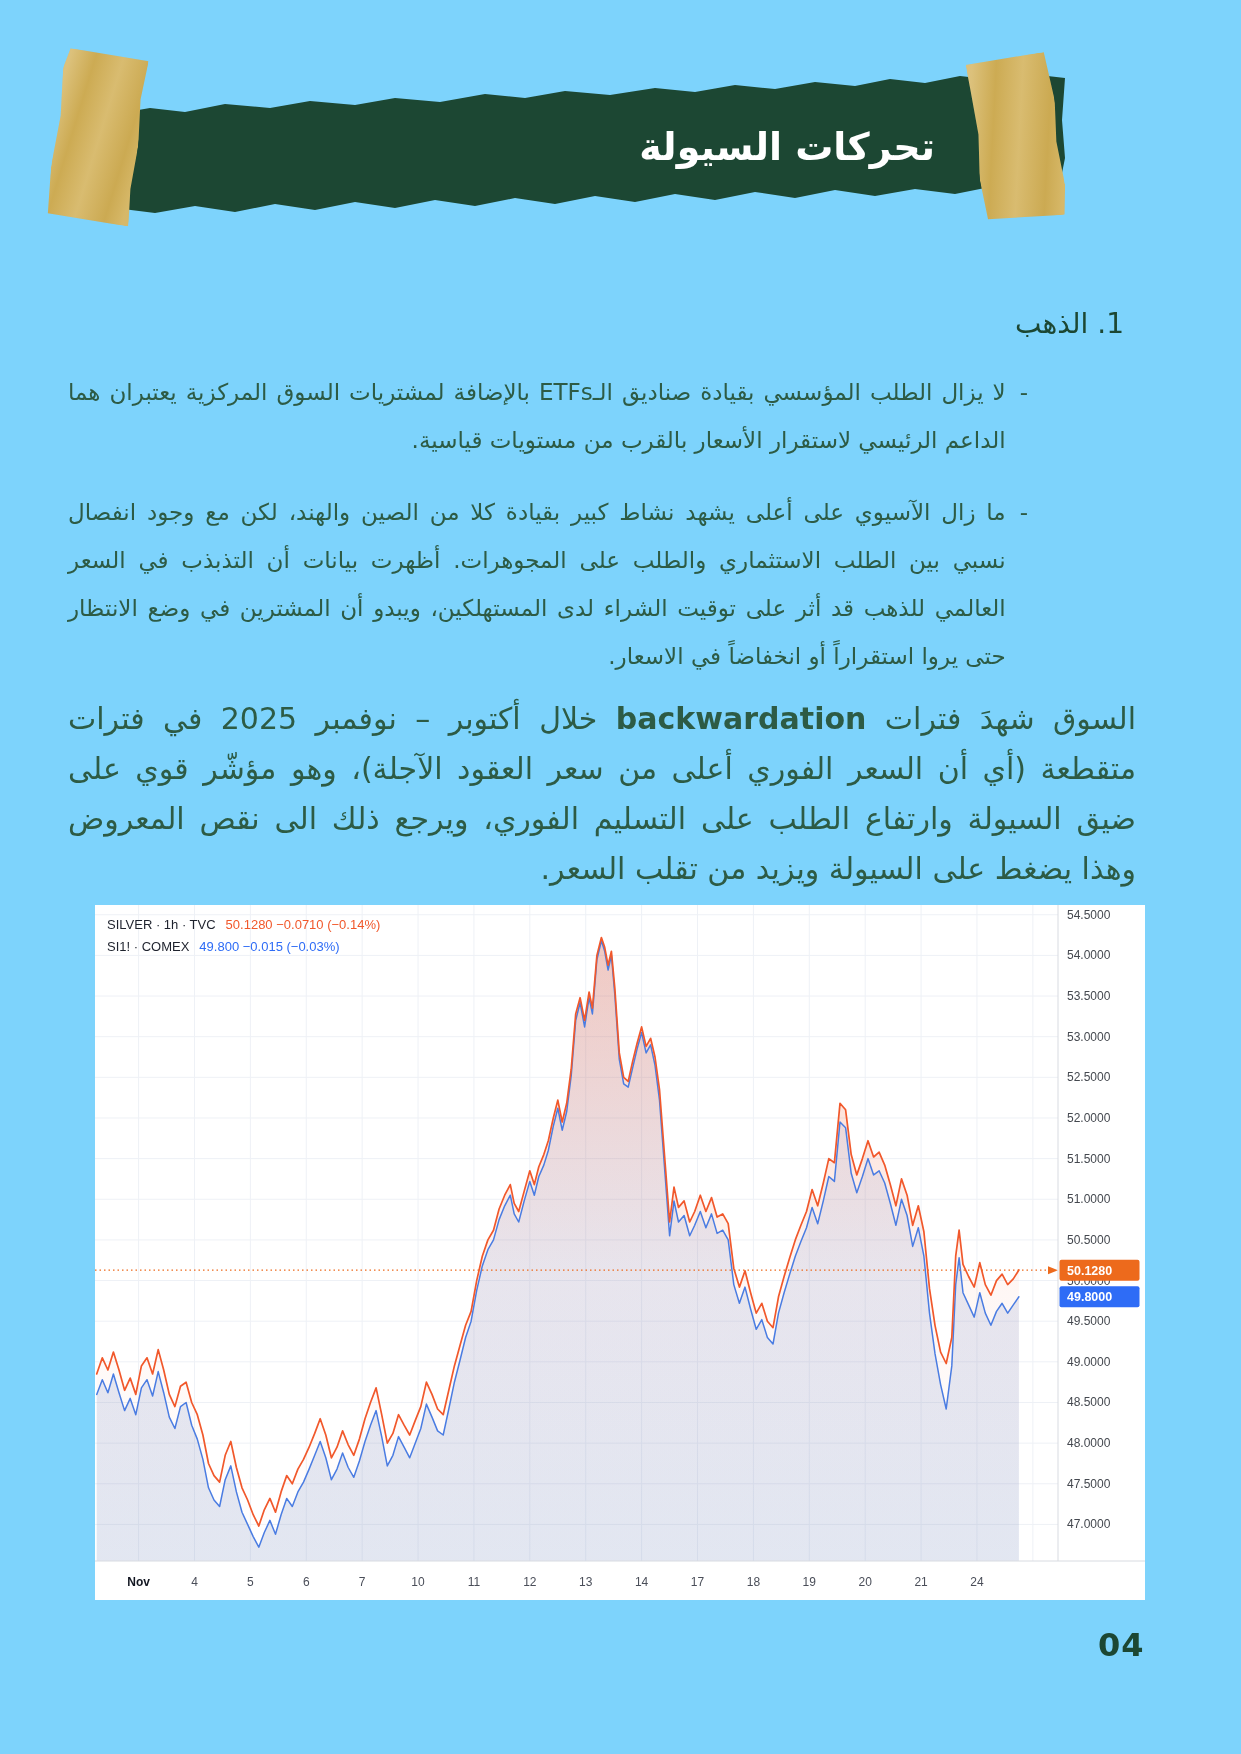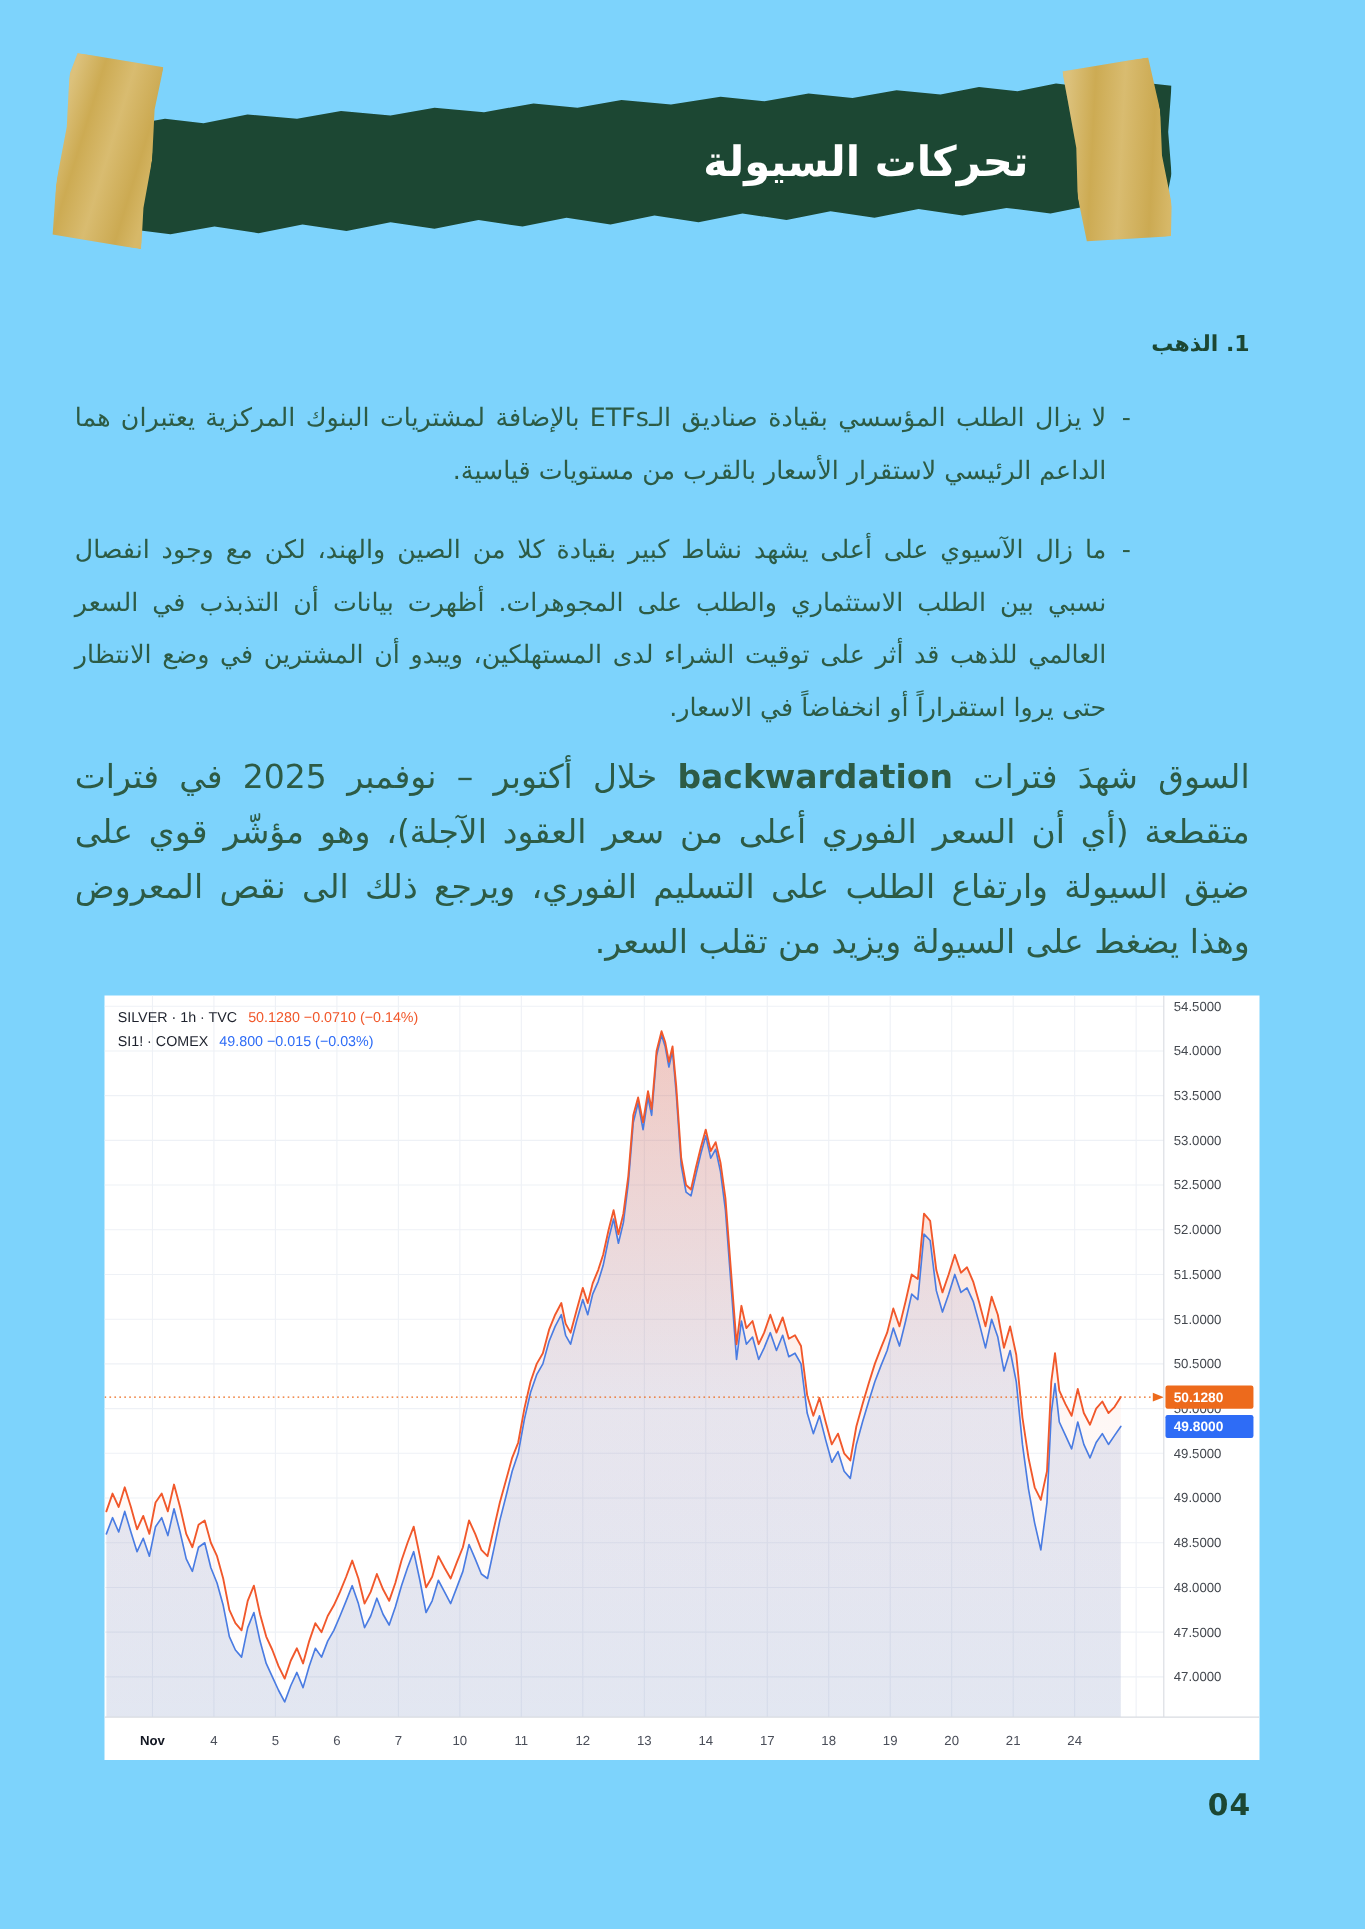--- a/index.html
+++ b/index.html
@@ -18,33 +18,33 @@
       rgba(255,255,255,0.15) 52%, rgba(120,90,20,0.07) 78%,
       rgba(255,255,255,0.10) 94%);
   }
   .tape-left  { left:0px;  top:-8px; width:84px; height:170px; transform:rotate(7deg);
     clip-path:polygon(6% 0,100% 2%,96% 25%,100% 52%,97% 78%,100% 100%,3% 98%,0 70%,4% 40%,0 12%); }
   .tape-right { right:6px; top:-4px; width:84px; height:164px; transform:rotate(-7deg);
     clip-path:polygon(0 2%,94% 0,100% 30%,96% 55%,100% 82%,95% 100%,4% 97%,0 72%,5% 45%,2% 18%); }
 
   
   .content { position:absolute; left:68px; top:292px; width:1068px; direction:rtl; color:#2d5b45; }
-  .sec-heading { font-size:20px; font-weight:bold; color:#1c4733; margin:0; line-height:40px; }
+  .sec-heading { font-size:28px; font-weight:normal; color:#1c4733; margin:12px; line-height:40px; }
   .bullet { display:flex; gap:14px; margin:24px 108px 0 0; font-size:23px; line-height:48px; }
   .bullet .dash { flex:none; }
   .bullet p { margin:0; flex:1; text-align:justify; }
   .silver-heading { margin-top:28px; }
   .silver-para { margin:14px 0 0 0; font-size:30px; line-height:50px; text-align:justify; }
   .silver-para b { font-weight:bold; }
 
   
   .chart-fig { position:absolute; left:95px; top:905px; width:1050px; height:695px; margin:0; background:#ffffff; }
 
   
-  .pagenum { position:absolute; left:1098px; top:1626px; font-size:27px; font-weight:bold;
+  .pagenum { position:absolute; left:1098px; top:1626px; font-size:32px; font-weight:bold;
              color:#1c4733; letter-spacing:1px; }
 </style>
 </head>
 <body>
 
 <div class="page">
 
   <header class="banner-wrap">
     <svg class="banner-svg" viewBox="0 0 1010 172">
       <polygon points="60,54 95,48 130,52 170,44 215,48 255,41 300,45 340,38 385,42 430,34 470,38 510,31 555,35 600,28 640,32 680,25 720,29 760,22 800,26 835,19 870,23 905,16 940,20 975,14 1010,18 1007,60 1010,98 1004,128 970,132 935,127 900,134 860,129 820,136 780,130 740,138 700,132 660,140 620,134 580,142 540,136 500,144 460,138 420,146 380,140 340,148 300,142 260,150 220,144 180,152 140,146 100,153 60,148 57,100" fill="#1c4733"></polygon>
@@ -52,21 +52,21 @@
     </svg>
     <div class="tape tape-left"></div>
     <div class="tape tape-right"></div>
   </header>
 
   <main class="content">
     <h2 class="sec-heading">1. الذهب</h2>
 
     <div class="bullet">
       <span class="dash">-</span>
-      <p>لا يزال الطلب المؤسسي بقيادة صناديق الـETFs بالإضافة لمشتريات البنوك المركزية يعتبران هما الداعم الرئيسي لاستقرار الأسعار بالقرب من مستويات قياسية.</p>
+      <p>لا يزال الطلب المؤسسي بقيادة صناديق الـETFs بالإضافة لمشتريات السوق المركزية يعتبران هما الداعم الرئيسي لاستقرار الأسعار بالقرب من مستويات قياسية.</p>
     </div>
 
     <div class="bullet">
       <span class="dash">-</span>
       <p>ما زال الآسيوي على أعلى يشهد نشاط كبير بقيادة كلا من الصين والهند، لكن مع وجود انفصال نسبي بين الطلب الاستثماري والطلب على المجوهرات. أظهرت بيانات أن التذبذب في السعر العالمي للذهب قد أثر على توقيت الشراء لدى المستهلكين، ويبدو أن المشترين في وضع الانتظار حتى يروا استقراراً أو انخفاضاً في الاسعار.</p>
     </div>
 
 
     <p class="silver-para" dir="rtl">
       <span>السوق شهدَ فترات </span><b>backwardation</b><span> خلال أكتوبر – نوفمبر 2025 في فترات متقطعة (أي أن السعر الفوري أعلى من سعر العقود الآجلة)، وهو مؤشّر قوي على ضيق السيولة وارتفاع الطلب على التسليم الفوري، ويرجع ذلك الى نقص المعروض وهذا يضغط على السيولة ويزيد من تقلب السعر.</span>

